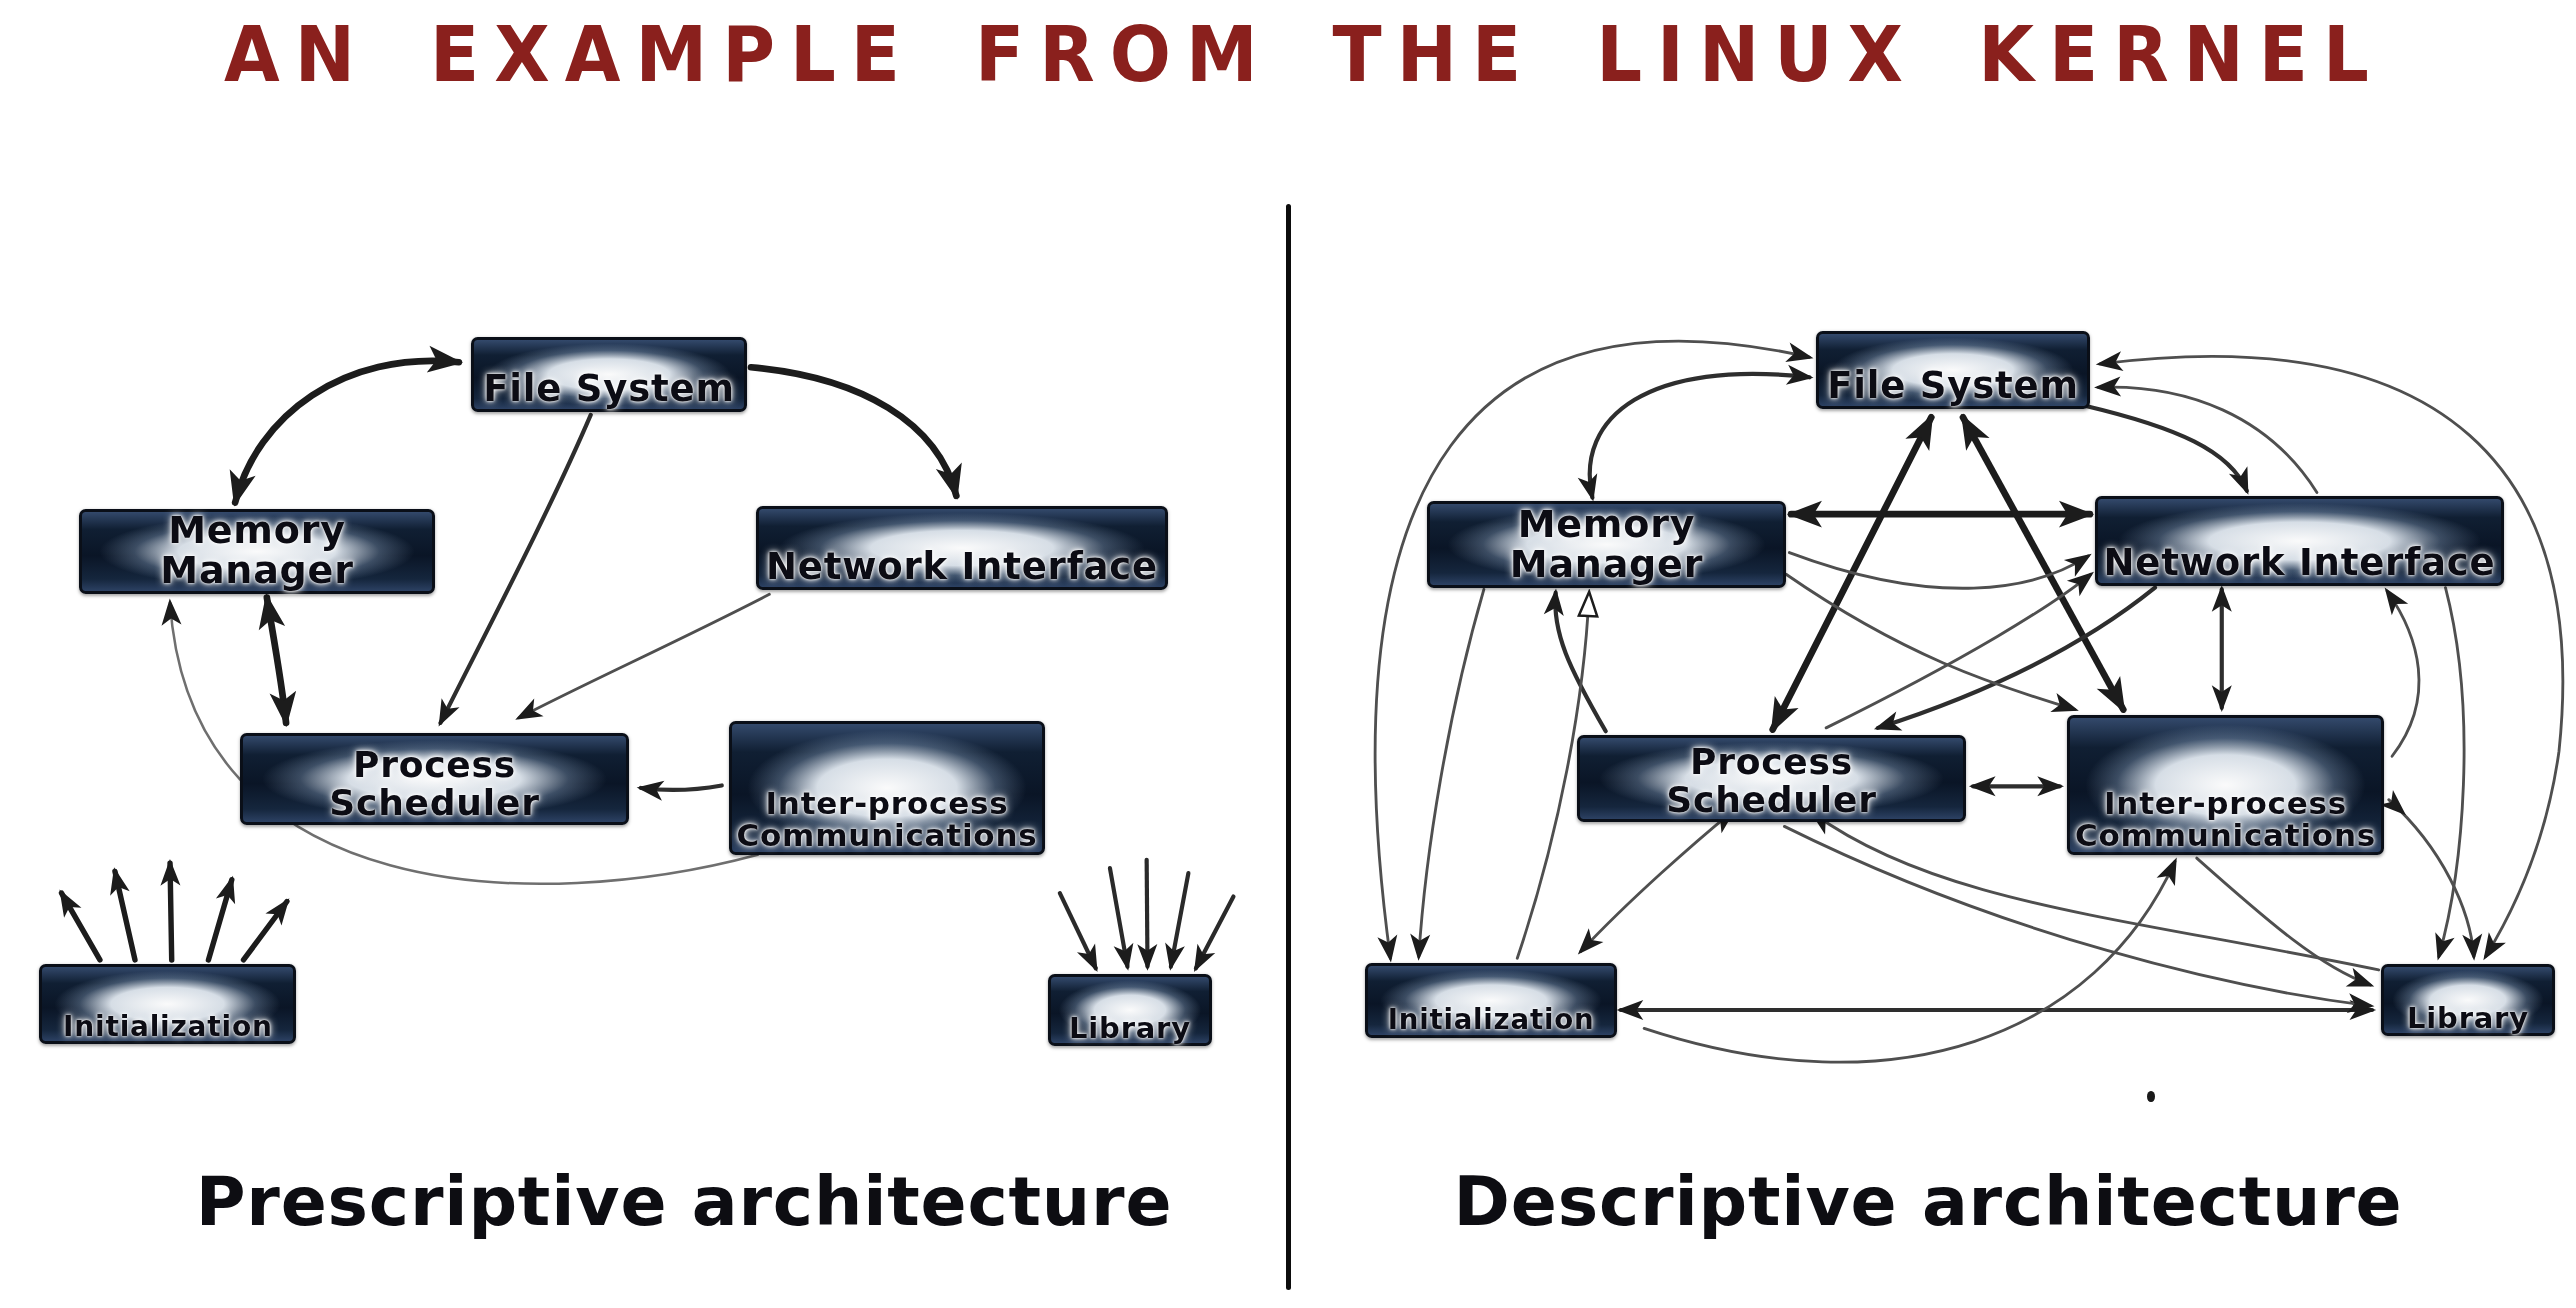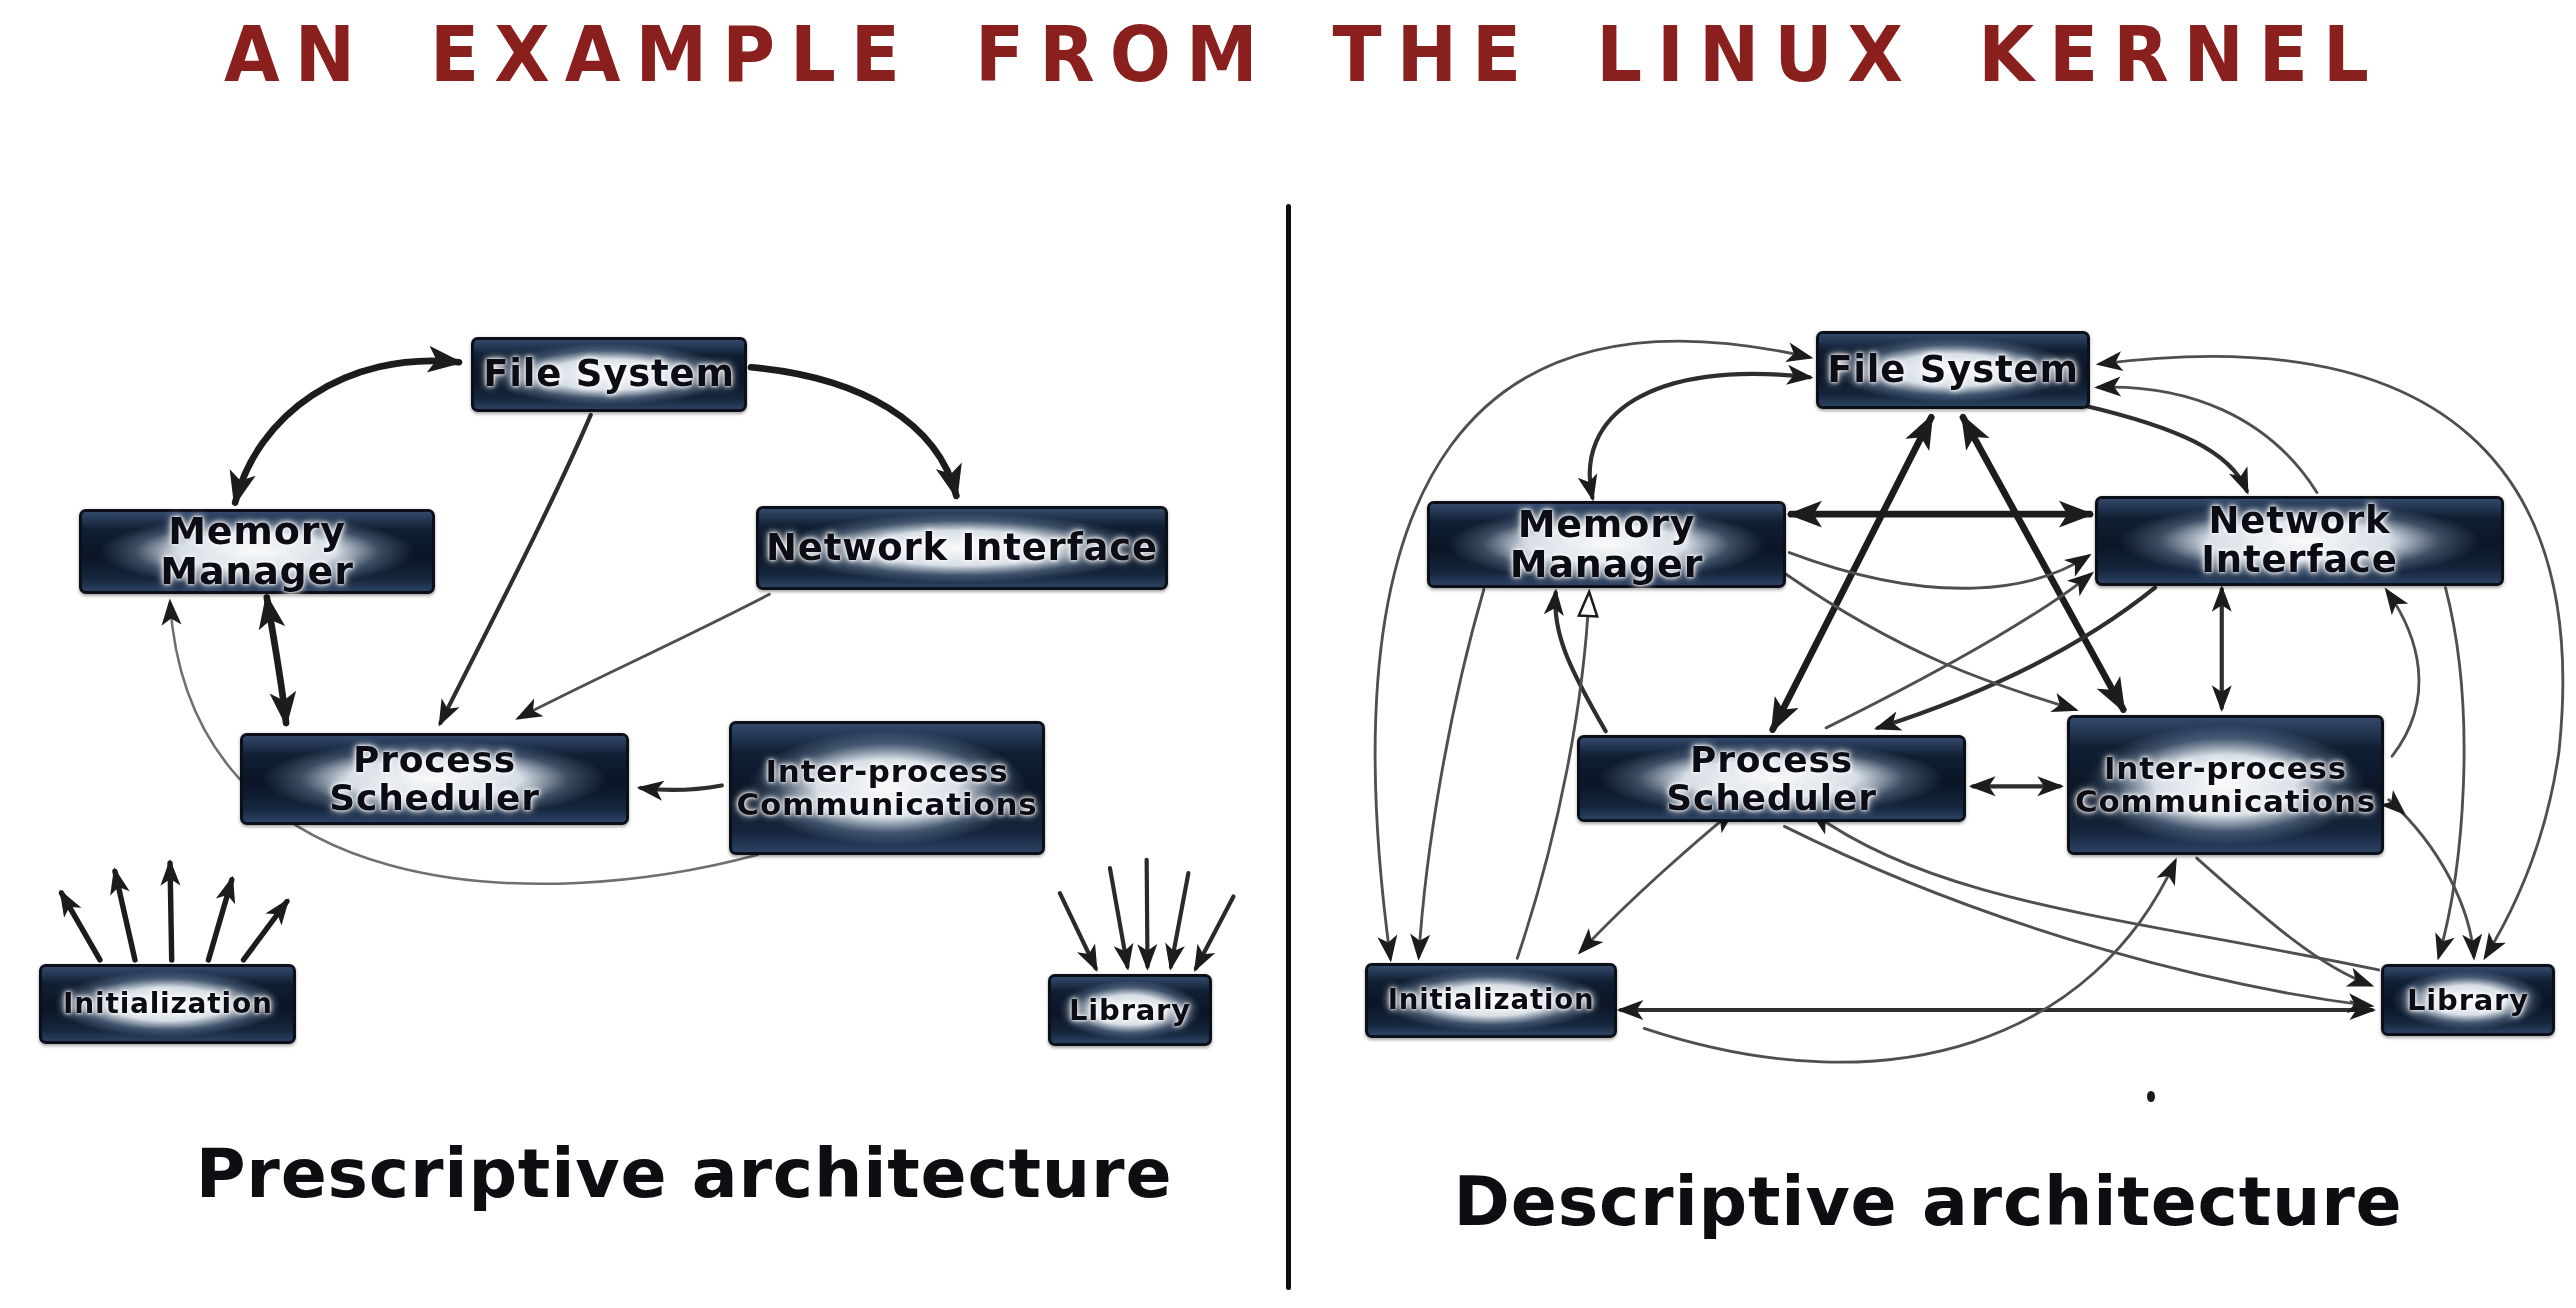--- a/index.html
+++ b/index.html
@@ -21,24 +21,24 @@
   .e-thin {stroke:#4f4f4f;stroke-width:3.4;fill:none;stroke-linecap:round;}
   .e-gray {stroke:#6f6f6f;stroke-width:3;fill:none;stroke-linecap:round;}
   .e-fan  {stroke:#1c1c1c;stroke-width:6.5;fill:none;stroke-linecap:round;}
   .e-fan2 {stroke:#2a2a2a;stroke-width:5;fill:none;stroke-linecap:round;}
 
   .node{position:absolute;box-sizing:border-box;border:3.3px solid #0a0f18;border-radius:6.7px;
     background:
       radial-gradient(closest-side, rgba(255,255,255,0.98), rgba(236,243,250,0.9) 45%,
                       rgba(150,175,205,0.35) 70%, rgba(20,40,70,0) 90%),
       linear-gradient(180deg,#33496b 0%,#101f33 22%,#0a1526 55%,#15263d 85%,#2c4163 100%);
-    display:flex;align-items:center;justify-content:center;text-align:center;
+    display:flex;align-items:flex-end;justify-content:center;text-align:center;
     color:#0c0c14;font-weight:700;letter-spacing:0.8px;line-height:1.05;
     text-shadow:0 0 8.4px #fff,0 0 4.2px #fff,0 0 1.7px #fff;
-    box-shadow:0 1.7px 3.3px rgba(0,0,0,0.35);padding:6px;}
+    box-shadow:0 1.7px 3.3px rgba(0,0,0,0.35);padding:0;}
 
   .caption{position:absolute;text-align:center;font-weight:700;font-size:68px;
            color:#0d0d12;letter-spacing:0.8px;}
 
   .dot{position:absolute;left:2131px;top:1091px;width:7.5px;height:11px;
        background:#1a1a1a;border-radius:50%;}
 </style>
 </head>
 <body>
 
@@ -155,18 +155,18 @@
   <div class="node" style="left:2051px;top:715px;width:317px;height:140px;font-size:31px;">
     <span>Inter-process Communications</span>
   </div>
   <div class="node" style="left:1349px;top:963px;width:252px;height:75px;font-size:27.6px;">
     <span>Initialization</span>
   </div>
   <div class="node" style="left:2365px;top:964px;width:174px;height:72px;font-size:29px;">
     <span>Library</span>
   </div>
 
-  <div class="caption" style="left:125px;top:1134px;width:1086px;">Prescriptive architecture</div>
+  <div class="caption" style="left:125px;top:1162px;width:1086px;">Prescriptive architecture</div>
   <div class="caption" style="left:1369px;top:1162px;width:1086px;">Descriptive architecture</div>
 
   <div class="dot"></div>
 </div>
 
 
 </body></html>

